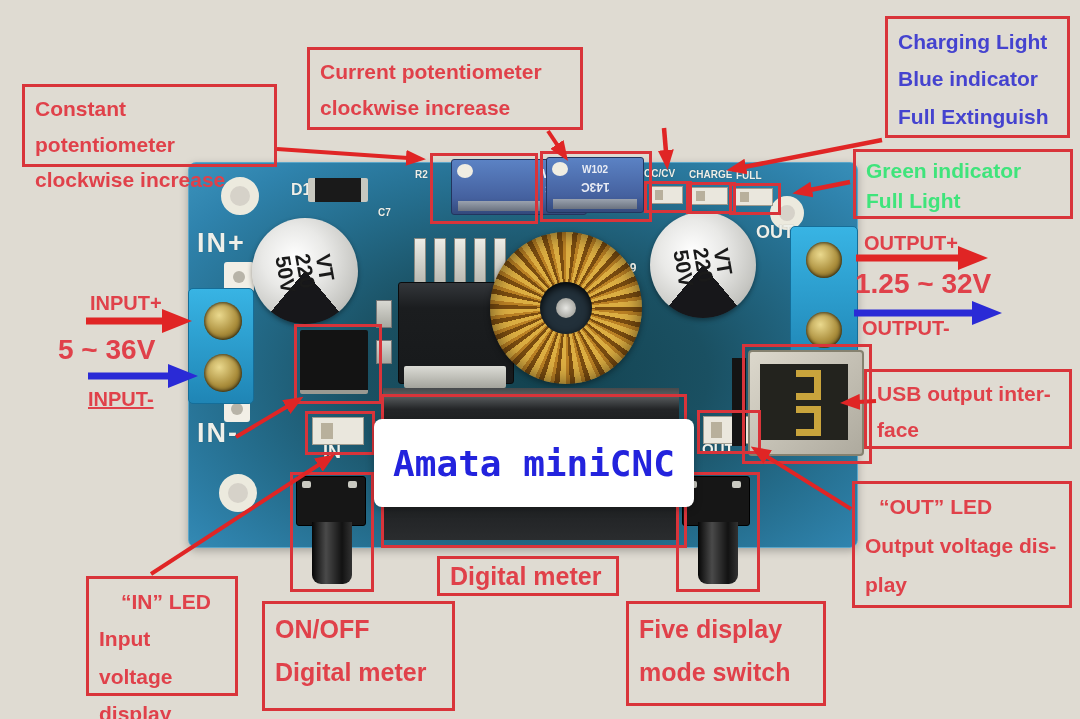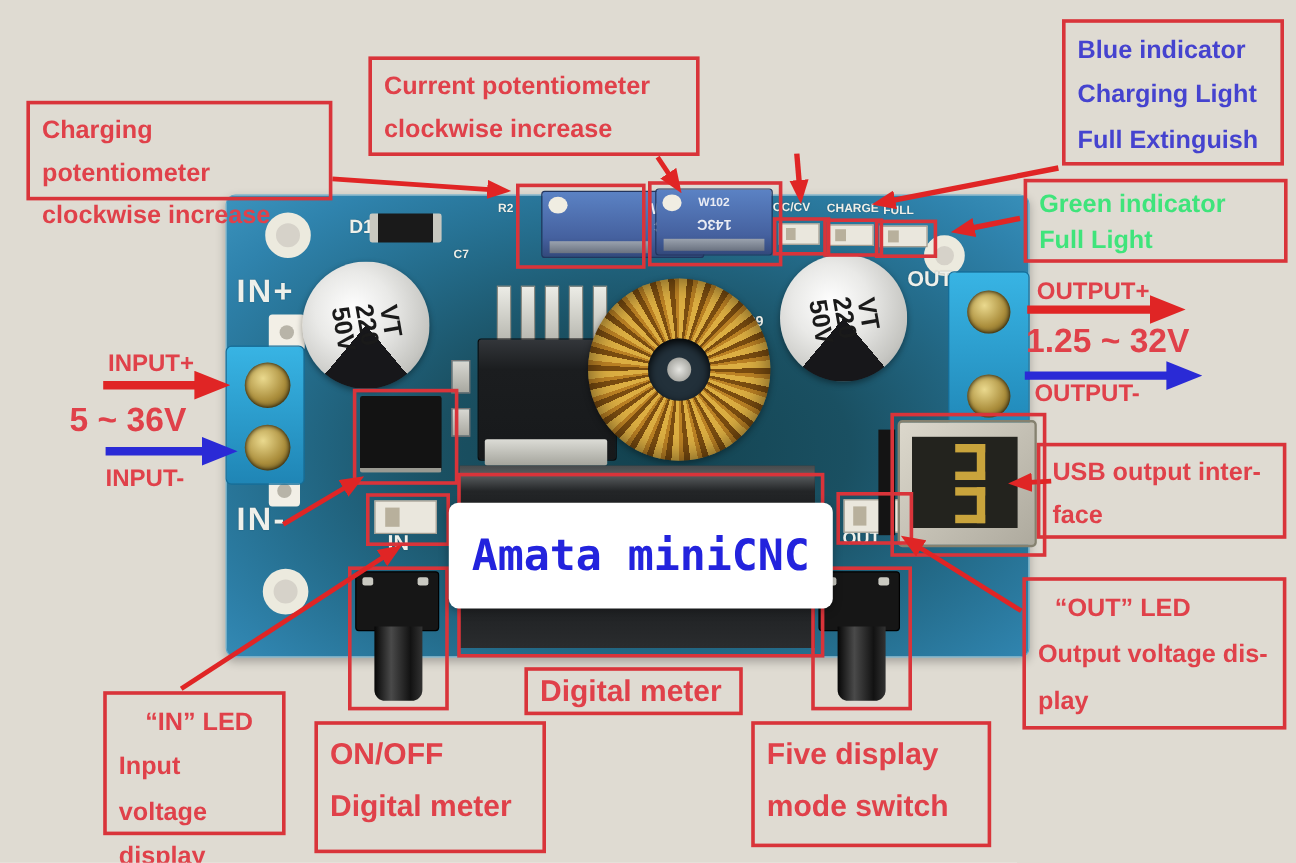--- a/index.html
+++ b/index.html
@@ -234,30 +234,30 @@
     <line x1="850" y1="182" x2="810" y2="190" stroke="#e02525" stroke-width="4.5" marker-end="url(#mr)"></line>
     <line x1="277" y1="149" x2="408" y2="158" stroke="#e02525" stroke-width="4" marker-end="url(#mr)"></line>
     <line x1="548" y1="131" x2="558" y2="146" stroke="#e02525" stroke-width="4" marker-end="url(#mr)"></line>
     <line x1="236" y1="437" x2="288" y2="406" stroke="#e02525" stroke-width="4" marker-end="url(#mr)"></line>
     <line x1="151" y1="574" x2="320" y2="464" stroke="#e02525" stroke-width="4" marker-end="url(#mr)"></line>
     <line x1="851" y1="509" x2="766" y2="456" stroke="#e02525" stroke-width="4" marker-end="url(#mr)"></line>
     <line x1="876" y1="401" x2="858" y2="402" stroke="#e02525" stroke-width="4" marker-end="url(#mr)"></line>
   </svg>
 
   <div class="abox layer7" style="left:22px;top:84px;width:255px;height:83px;">
-    <div>Charging potentiometer</div>
+    <div>Constant potentiometer</div>
     <div>clockwise increase</div>
   </div>
   <div class="abox layer7" style="left:307px;top:47px;width:276px;height:83px;">
     <div>Current potentiometer</div>
     <div>clockwise increase</div>
   </div>
   <div class="abox layer7 blue-text" style="left:885px;top:16px;width:185px;height:122px;line-height:1.78;">
+    <div>Charging Light</div>
     <div>Blue indicator</div>
-    <div>Charging Light</div>
     <div>Full Extinguish</div>
   </div>
   <div class="abox layer7 green-text" style="left:853px;top:149px;width:220px;height:70px;line-height:1.45;">
     <div>Green indicator</div>
     <div>Full Light</div>
   </div>
   <div class="abox layer7" style="left:86px;top:576px;width:152px;height:120px;line-height:1.78;">
     <div class="indent">“IN”  LED</div>
     <div>Input voltage</div>
     <div>display</div>
@@ -278,21 +278,21 @@
     <div>Output voltage dis-</div>
     <div>play</div>
   </div>
   <div class="abox layer7" style="left:864px;top:369px;width:208px;height:80px;line-height:1.72;">
     <div>USB output inter-</div>
     <div>face</div>
   </div>
 
   <div class="io-label layer7" style="left:90px;top:292px;">INPUT+</div>
   <div class="io-range layer7" style="left:58px;top:334px;">5 ~ 36V</div>
-  <div class="io-label layer7" style="left:88px;top:388px;">INPUT-</div>
+  <div class="io-label layer7" style="left:88px;top:388px;text-decoration:underline;">INPUT-</div>
   <div class="io-label layer7" style="left:864px;top:232px;">OUTPUT+</div>
   <div class="io-range layer7" style="left:855px;top:268px;">1.25 ~ 32V</div>
   <div class="io-label layer7" style="left:862px;top:317px;text-align:right;">OUTPUT-</div>
 
   <div class="watermark layer7">
     <span>Amata miniCNC</span>
   </div>
 
 </div>
 

